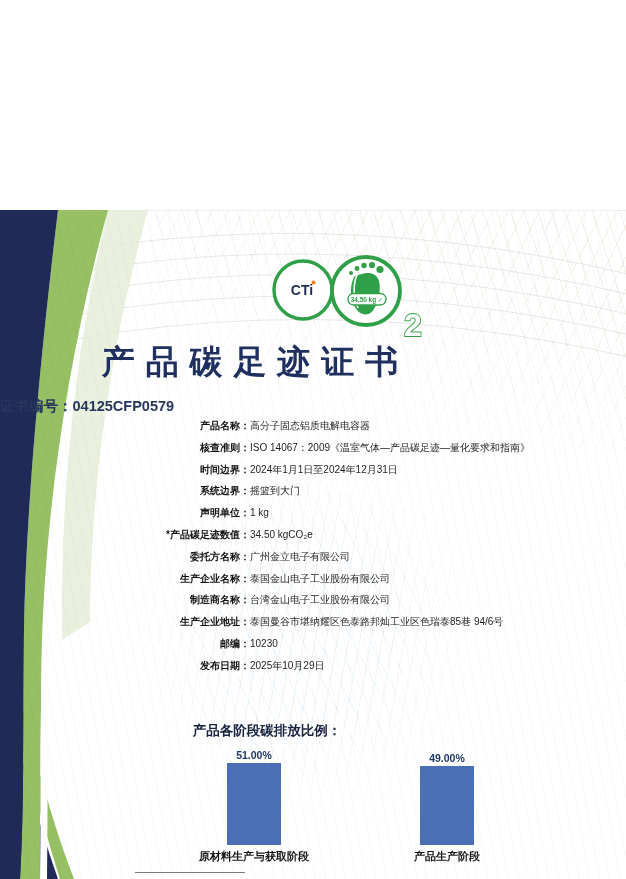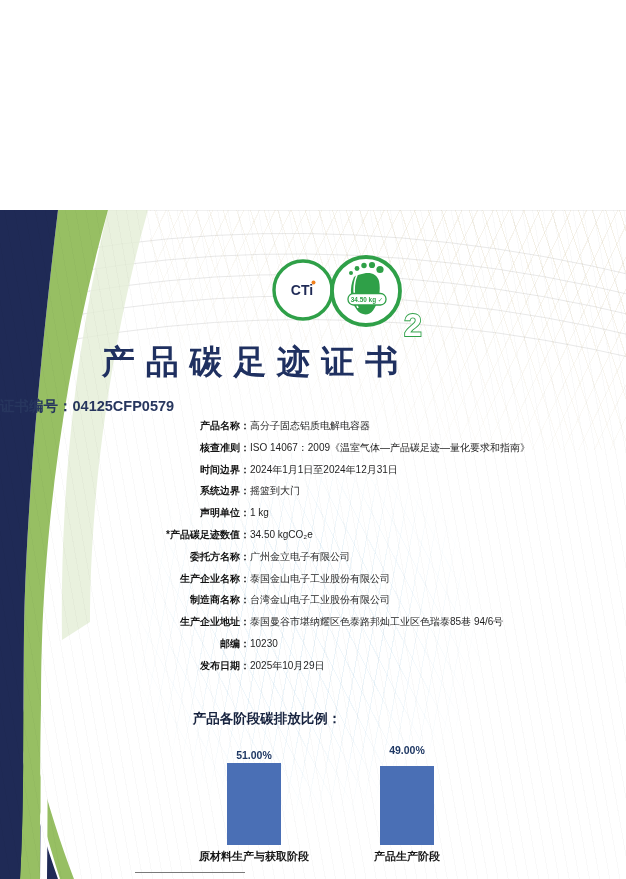--- a/index.html
+++ b/index.html
@@ -36,25 +36,25 @@
   .logo{position:absolute;left:253px;top:36px;width:170px;height:96px;}
   .title{position:absolute;left:0;top:130px;width:500px;text-align:center;
     font-size:33px;font-weight:bold;color:var(--title_navy);}
   .title span{letter-spacing:.33em;margin-right:-.33em;}
   .cert-no{position:absolute;left:0;top:187px;width:626px;
     font-size:14.5px;font-weight:600;color:#27365e;}
   .fields{position:absolute;left:0;top:211px;width:626px;}
   .frow{display:flex;align-items:flex-start;height:21.8px;font-size:10px;line-height:1;}
   .flabel{width:250px;text-align:right;font-weight:bold;color:#121212;white-space:nowrap;}
   .fvalue{color:#1e1e1e;white-space:nowrap;}
-  .chart-title{position:absolute;left:0;top:500px;width:534px;text-align:center;
+  .chart-title{position:absolute;left:0;top:512px;width:534px;text-align:center;
     font-size:13.5px;font-weight:bold;color:#17233f;}
   .bar-group{position:absolute;bottom:34px;width:54px;display:flex;flex-direction:column;align-items:center;margin-top:43px;}
   .bar-group.g0{left:227px;}
-  .bar-group.g1{left:380px;gap:8px;}
+  .bar-group.g1{left:420px;}
   .bar-value{font-size:10.5px;font-weight:bold;color:#1f3864;margin-bottom:2px;white-space:nowrap;}
   .bar{width:54px;background:var(--bar_blue);}
   .bar-cat{position:absolute;top:100%;margin-top:4px;left:50%;transform:translateX(-50%);
     font-size:11px;font-weight:bold;color:#161616;white-space:nowrap;}
   .footnote-line{position:absolute;left:135px;top:662px;width:110px;border-top:1px solid #7a7a7a;}
   svg text{font-family:"Liberation Sans","DejaVu Sans",sans-serif;}
 </style>
 </head>
 <body>
 

